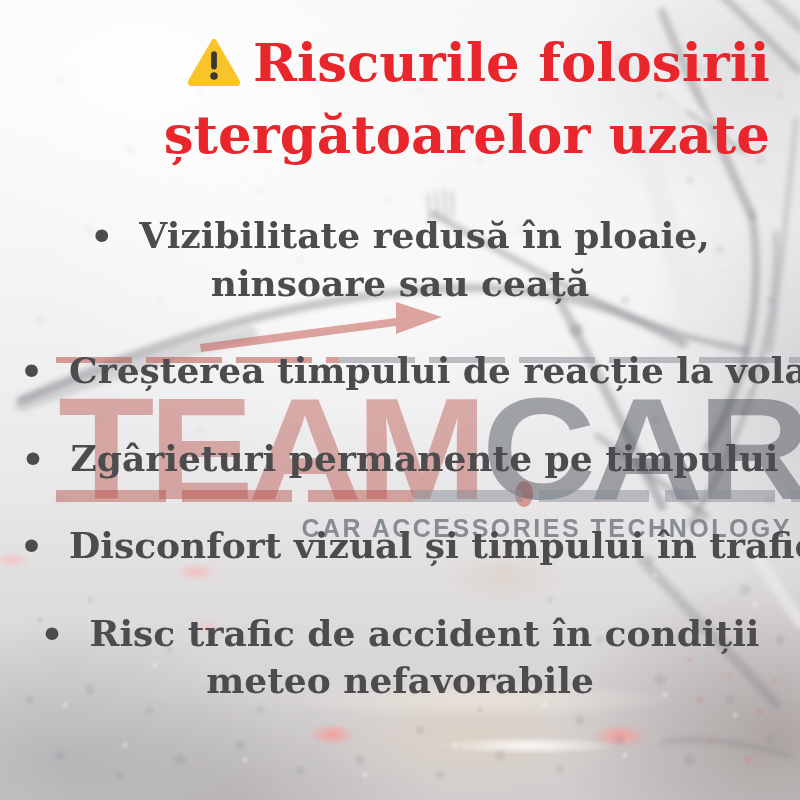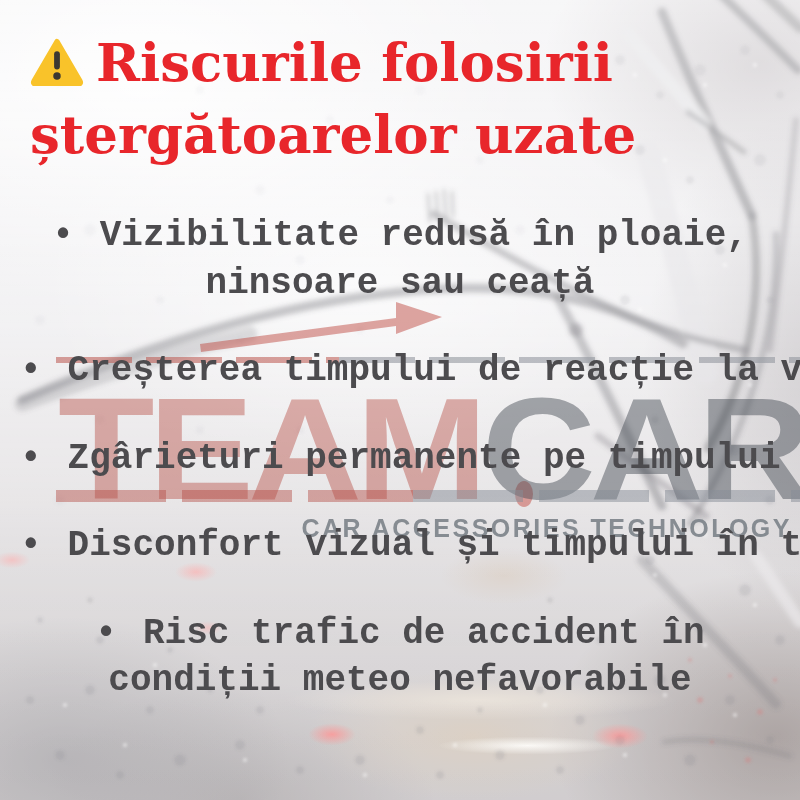--- a/index.html
+++ b/index.html
@@ -45,25 +45,25 @@
     font-family:"Liberation Sans","DejaVu Sans",sans-serif;font-weight:bold;
     font-size:158px;line-height:1;letter-spacing:-6px;
     transform:scaleY(.92);transform-origin:top left;}
   .wm-brand .team{color:rgba(178,62,52,.40);}
   .wm-brand .car{color:rgba(72,78,86,.48);}
   .wm-tagline{position:absolute;right:8px;top:514px;
     font-family:"Liberation Sans","DejaVu Sans",sans-serif;font-weight:bold;
     font-size:25px;letter-spacing:2.5px;color:rgba(118,124,132,.85);}
   
   .content{position:absolute;inset:0;}
-  .title{margin:26px 30px 9px;text-align:left;color:#e8262b;
+  .title{margin:26px 30px 9px;text-align:right;color:#e8262b;
     font-weight:bold;font-size:53px;line-height:1.36;}
   .warn-icon{display:inline-block;width:54px;height:48px;margin-right:12px;vertical-align:-5px;}
   .bullets{margin:42px auto 0;padding:0 20px;list-style:none;
-    font-size:36px;font-weight:bold;color:#4c4b4e;font-family:Liberation Mono, monospace;}
+    font-size:36px;font-weight:bold;color:#4c4b4e;}
   .bullets li{text-align:center;line-height:1.32;margin:0 auto 40px;}
   .bullets li.two{max-width:726px;}
   .bullets li.one{white-space:nowrap;}
   .dot{margin-right:26px;}
 </style>
 </head>
 <body>
 
 <div class="stage">
 

